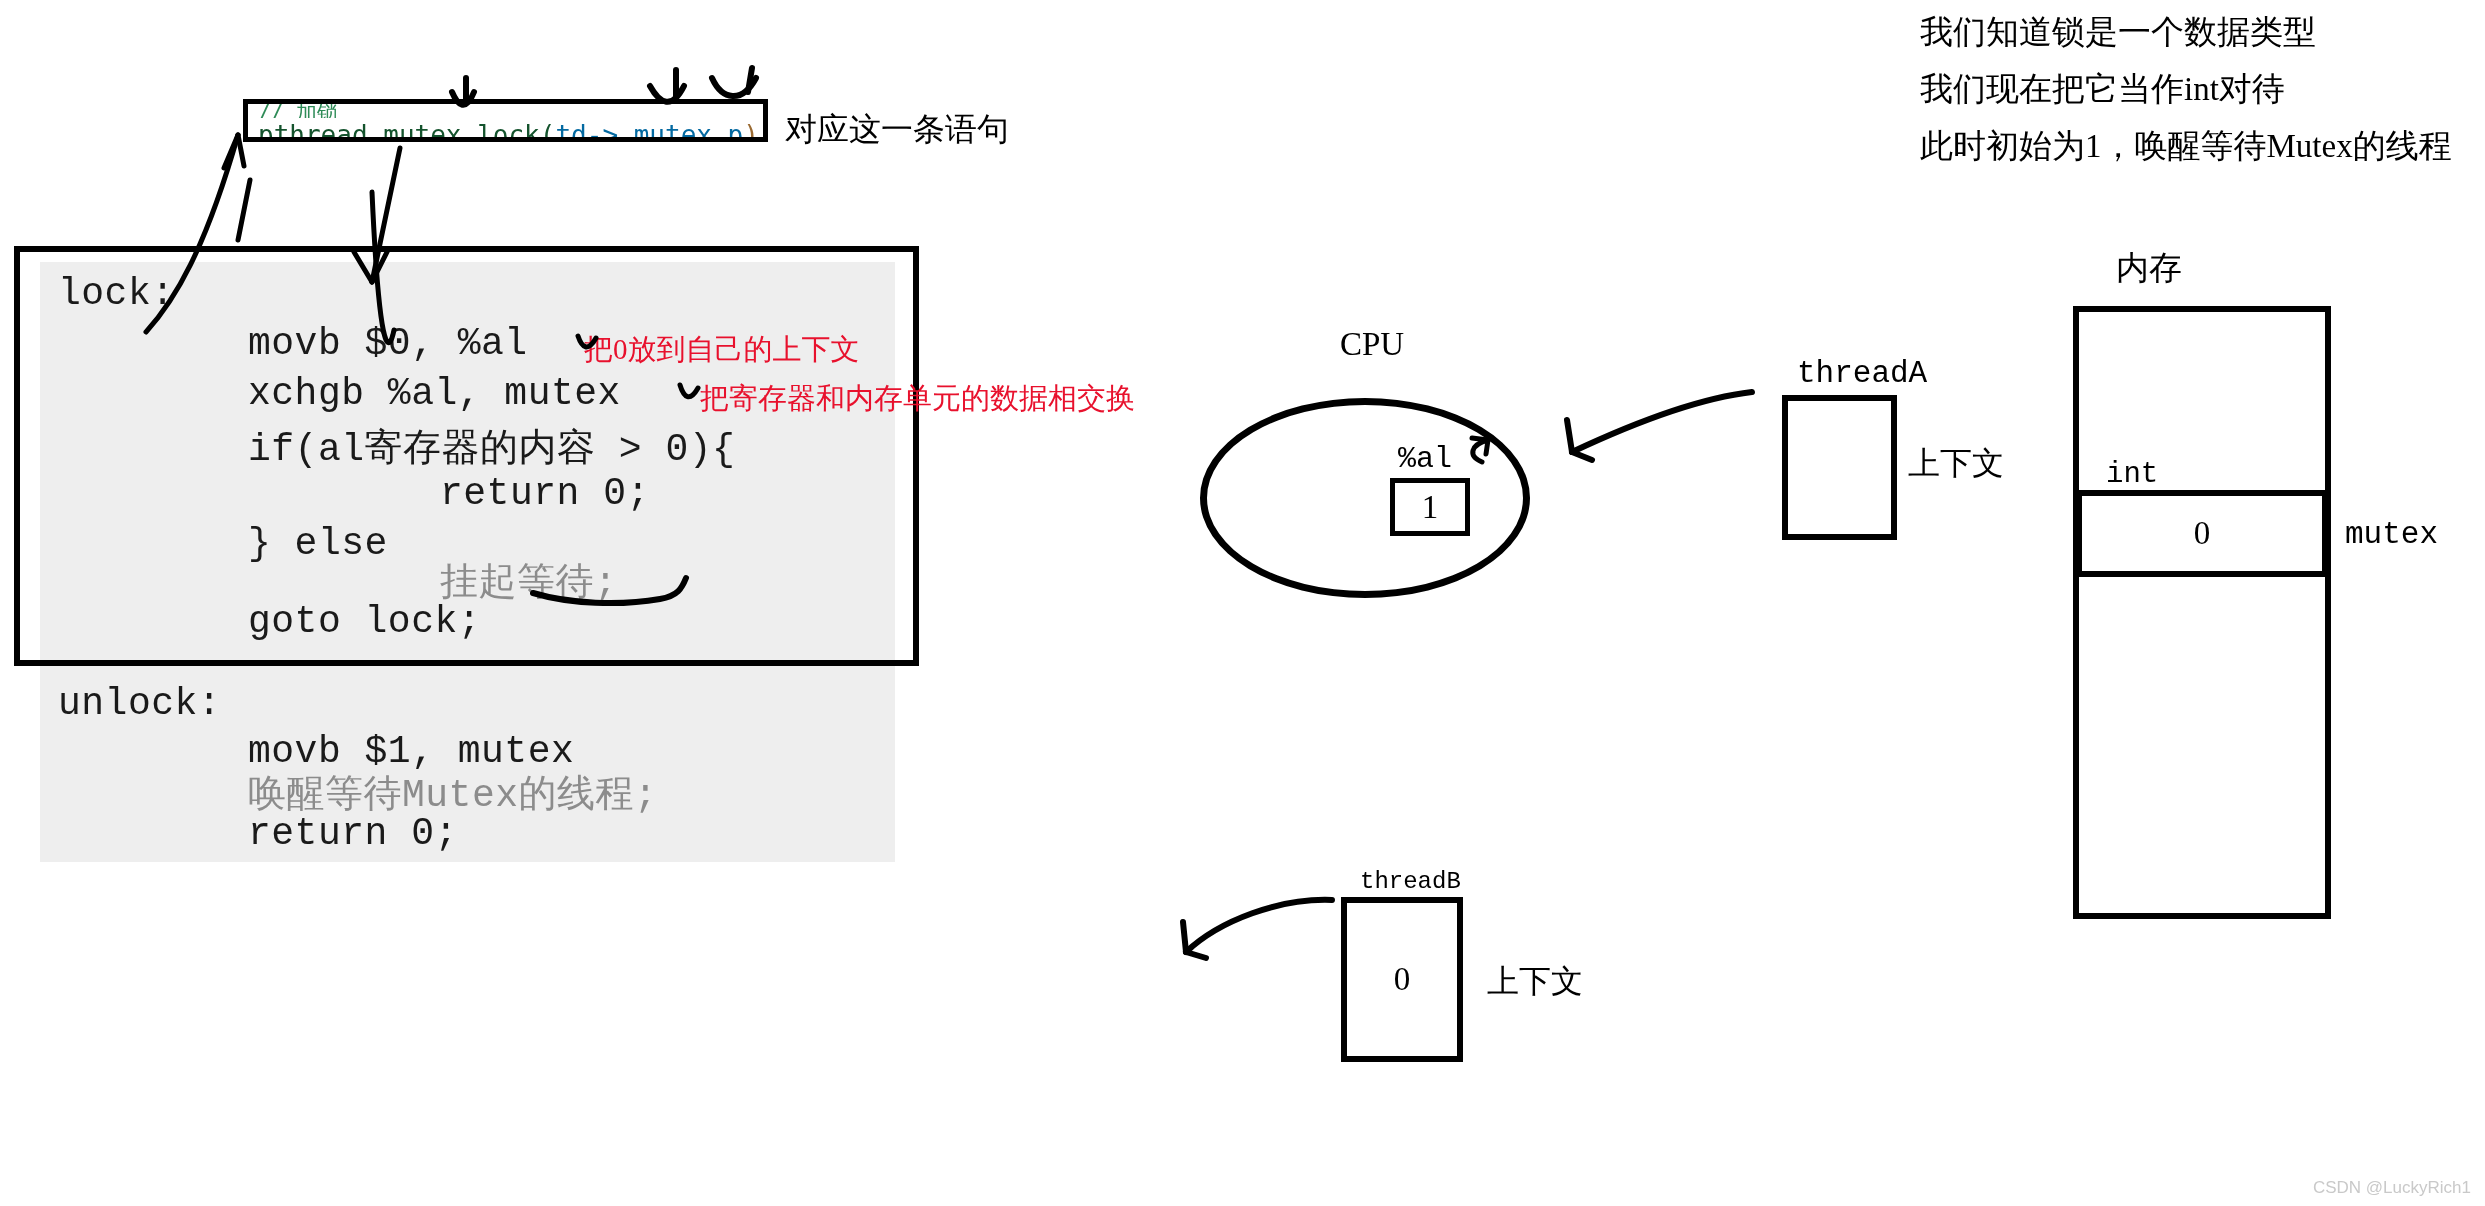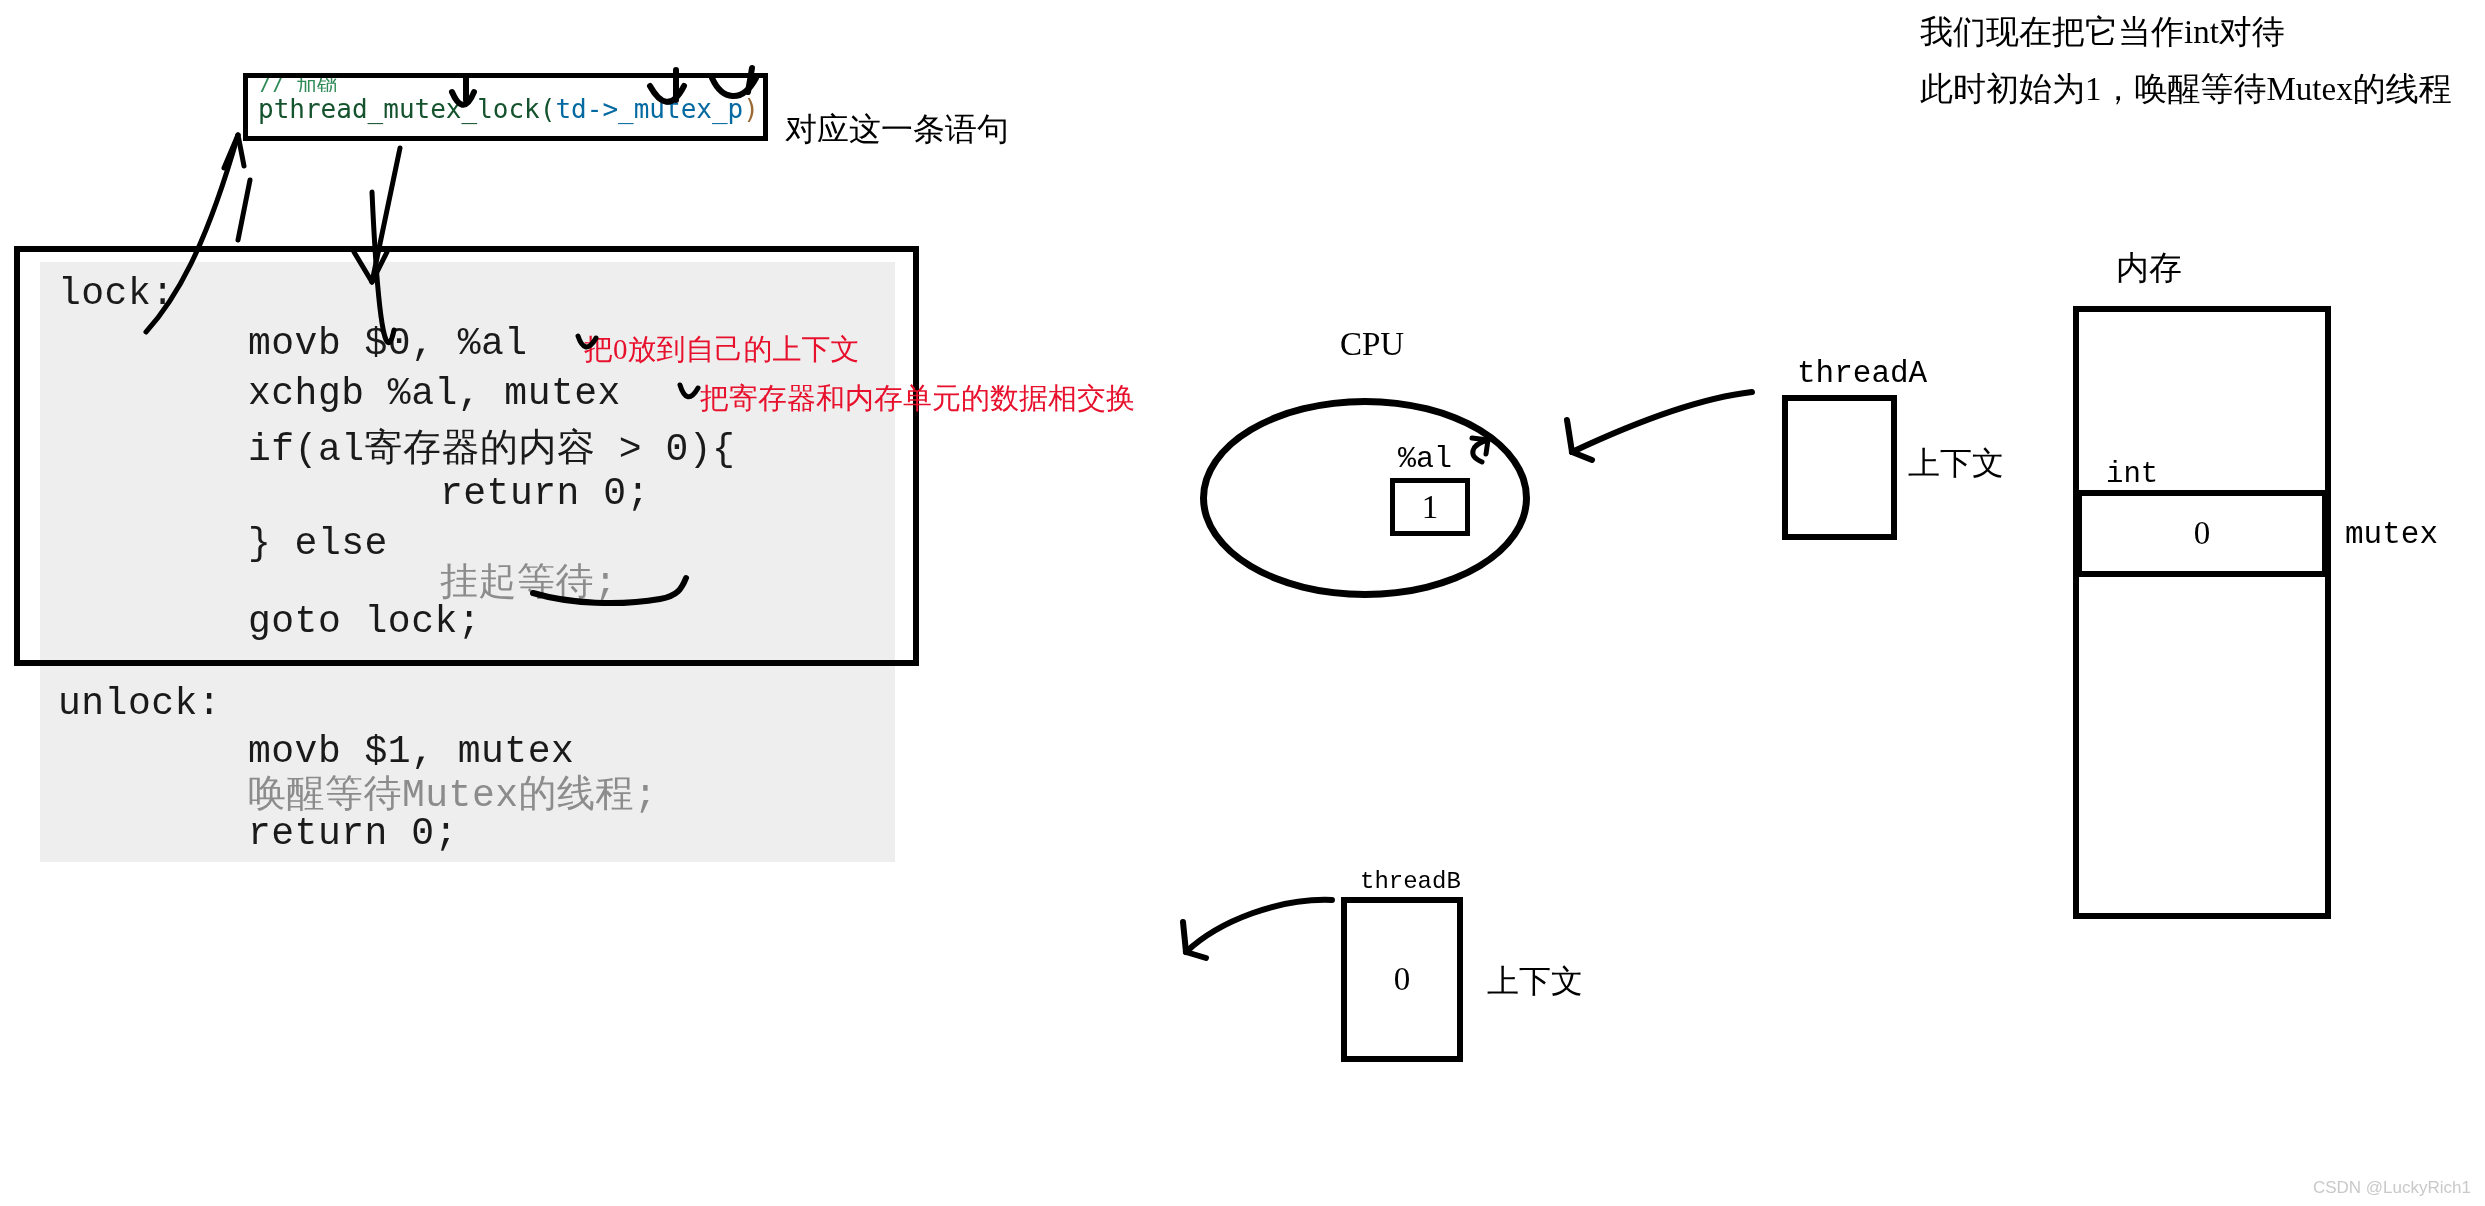--- a/index.html
+++ b/index.html
@@ -7,21 +7,21 @@
     width:2485px;height:1206px;
     background:#ffffff;
     font-family:"Liberation Serif", serif;
     position:relative;
     overflow:hidden;
   }
   .abs{position:absolute;}
 
   
   #code-snippet{
-    left:243px;top:73px;width:525px;height:68px;
+    left:243px;top:99px;width:525px;height:43px;
     border:5px solid #000;
     background:#ffffff;
     box-sizing:border-box;
     overflow:hidden;
   }
   #code-snippet .line-comment{
     font-family:"DejaVu Sans Mono", monospace;
     font-size:21px;color:#2e8b57;
     padding-left:10px;line-height:18px;
     height:14px;overflow:hidden;
@@ -200,20 +200,21 @@
 
 <div class="codeline" style="left:58px;top:682px;">unlock:</div>
 <div class="codeline" style="left:248px;top:730px;">movb $1, mutex</div>
 <div class="codeline gray" style="left:248px;top:768px;">唤醒等待Mutex的线程;</div>
 <div class="codeline" style="left:248px;top:812px;">return 0;</div>
 
 <div class="red-note" style="left:584px;top:330px;">把0放到自己的上下文</div>
 <div class="red-note" style="left:700px;top:379px;">把寄存器和内存单元的数据相交换</div>
 
 <div class="abs" id="right-notes">
+  <div>我们知道锁是一个数据类型</div>
   <div>我们现在把它当作int对待</div>
   <div>此时初始为1，唤醒等待Mutex的线程</div>
 </div>
 
 <div class="abs" id="cpu-label">CPU</div>
 <div class="abs" id="cpu-oval"></div>
 <div class="abs" id="al-label">%al</div>
 <div class="abs" id="al-box">1</div>
 
 <div class="abs" id="threadA-label">threadA</div>

